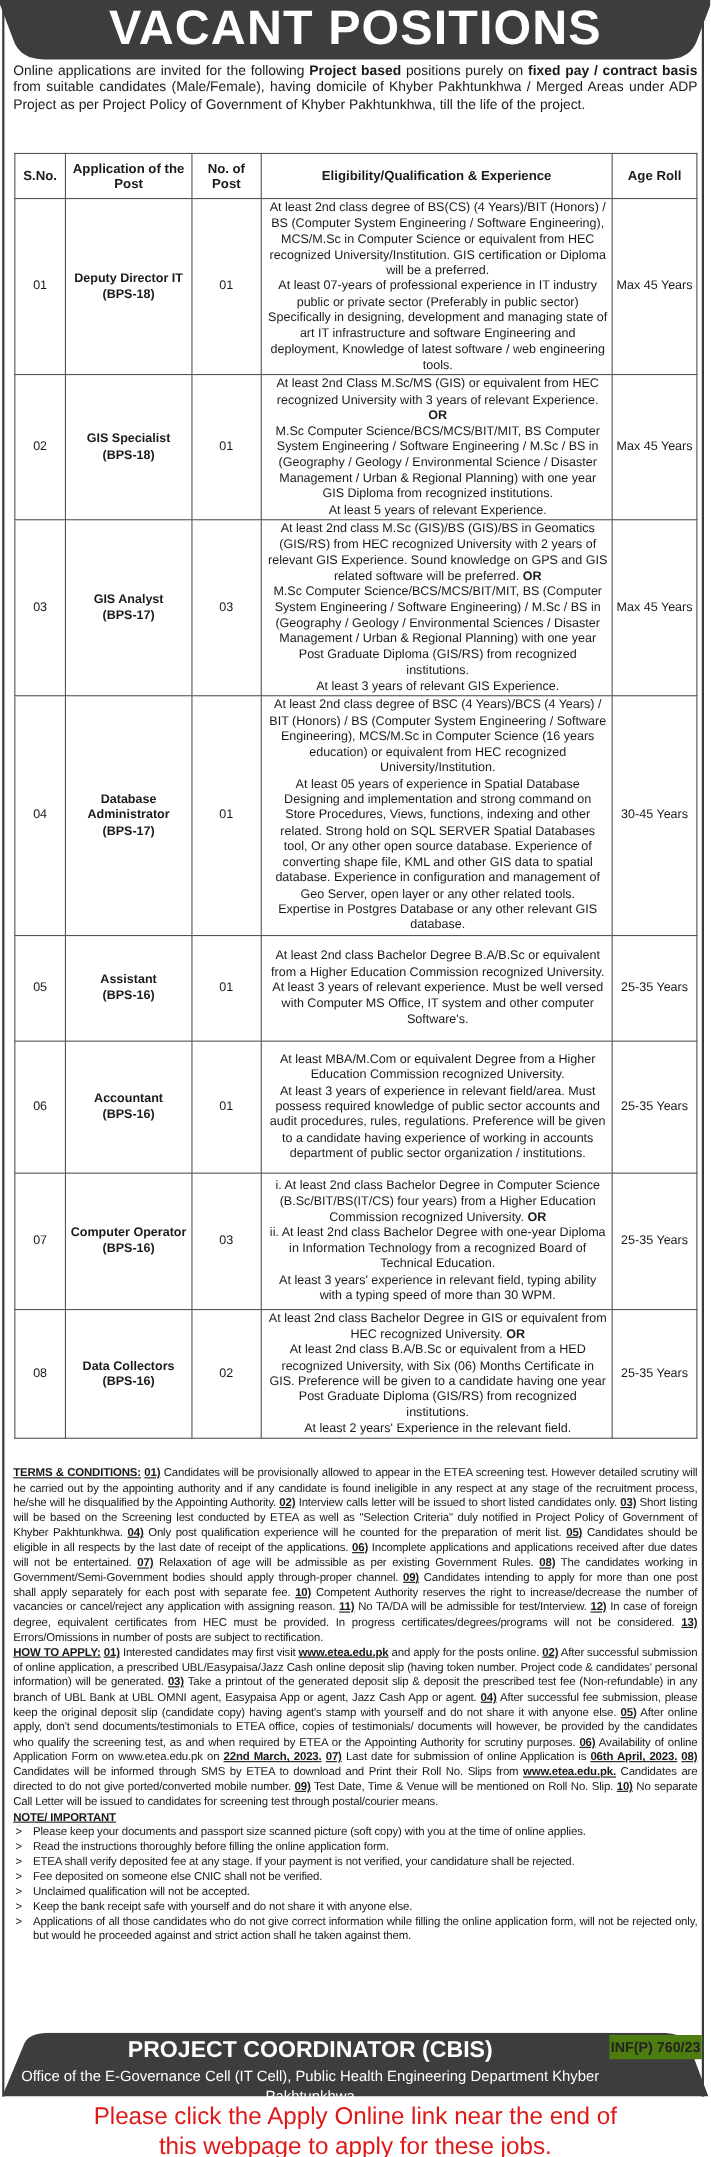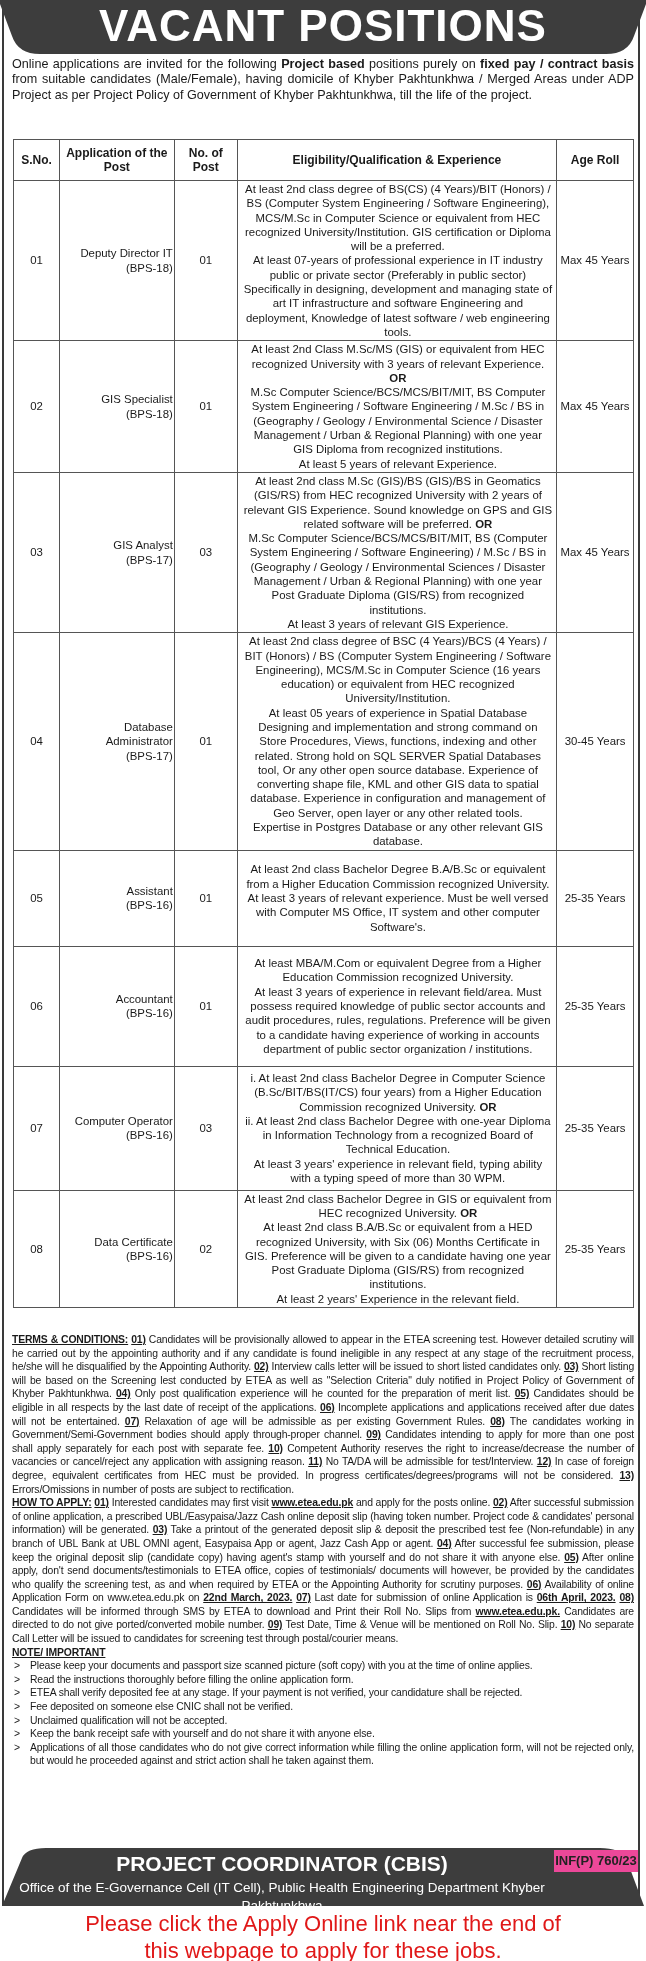--- a/index.html
+++ b/index.html
@@ -14,38 +14,38 @@
                   text-align: center; color: #fff; font-weight: bold; font-size: 44px;
                   line-height: 52px; letter-spacing: 1px; }
   .intro { position: absolute; left: 12px; top: 57px; width: 622px; font-size: 12.6px;
            line-height: 15.3px; text-align: justify; }
   .intro b { font-weight: bold; }
   table.posts { position: absolute; left: 13px; top: 139px; width: 621px; border-collapse: collapse;
                 font-size: 11.4px; line-height: 14.3px; }
   table.posts th, table.posts td { border: 1px solid #555; vertical-align: middle; }
   table.posts th { font-weight: bold; text-align: center; font-size: 12px; line-height: 14.5px; height: 40px; padding: 0 2px; }
   td.sno, td.num, td.age { text-align: center; }
-  td.name { text-align: right; font-weight: normal; }
+  td.name { text-align: center; font-weight: bold; }
   td.elig { padding: 1px 4px 1px 6px; text-align: center; }
   .elig-line { display: block; }
   .elig-line b { font-weight: bold; }
   .terms { position: absolute; left: 12px; top: 1333px; width: 622px; font-size: 10.4px;
            line-height: 13.6px; text-align: justify; letter-spacing: -0.15px; }
   .terms u { font-weight: bold; margin-top: 40px; }
   .heading { font-weight: bold; text-decoration: underline; }
   .notes { margin: 0; padding: 0; list-style: none; }
   .notes li { position: relative; padding-left: 18px; }
   .notes li .gt { position: absolute; left: 2px; top: 0; }
   .banner-bottom { position: absolute; left: 0; top: 1848px; width: 646px; height: 58px; }
   .banner-bottom svg { position: absolute; left: 0; top: 0; }
   .coord { position: absolute; left: 0; top: 1852px; width: 564px; text-align: center; color: #fff;
            font-weight: bold; font-size: 21px; line-height: 24px; }
   .office { position: absolute; left: 0; top: 1879px; width: 564px; text-align: center; color: #fff;
             font-size: 13.5px; line-height: 18px; }
-  .ref { position: absolute; left: 554px; top: 1850px; width: 84px; height: 22px; background: #ec4899;
+  .ref { position: absolute; left: 554px; top: 1850px; width: 84px; height: 22px; background: #4d7c0f;
          color: #222; font-weight: bold; font-size: 13px; line-height: 22px; text-align: center; }
   .apply { position: absolute; left: 0; top: 1910px; width: 646px; text-align: center; color: #e01818;
            font-size: 22px; line-height: 27px; font-weight: normal; }
 </style>
 </head>
 <body>
 
 <div class="ad">
   <div class="frame"></div>
 
@@ -170,21 +170,21 @@
           <td class="elig">
             <span class="elig-line">i. At least 2nd class Bachelor Degree in Computer Science (B.Sc/BIT/BS(IT/CS) four years) from a Higher Education Commission recognized University. <b>OR</b></span>
             <span class="elig-line">ii. At least 2nd class Bachelor Degree with one-year Diploma in Information Technology from a recognized Board of Technical Education.</span>
             <span class="elig-line">At least 3 years' experience in relevant field, typing ability with a typing speed of more than 30 WPM.</span>
           </td>
           <td class="age">25-35 Years</td>
         </tr>
         <tr style="height: 116px;">
           <td class="sno">08</td>
           <td class="name">
-            <div>Data Certificate</div>
+            <div>Data Collectors</div>
             <div>(BPS-16)</div>
           </td>
           <td class="num">02</td>
           <td class="elig">
             <span class="elig-line">At least 2nd class Bachelor Degree in GIS or equivalent from HEC recognized University. <b>OR</b></span>
             <span class="elig-line">At least 2nd class B.A/B.Sc or equivalent from a HED recognized University, with Six (06) Months Certificate in GIS. Preference will be given to a candidate having one year Post Graduate Diploma (GIS/RS) from recognized institutions.</span>
             <span class="elig-line">At least 2 years' Experience in the relevant field.</span>
           </td>
           <td class="age">25-35 Years</td>
         </tr>

